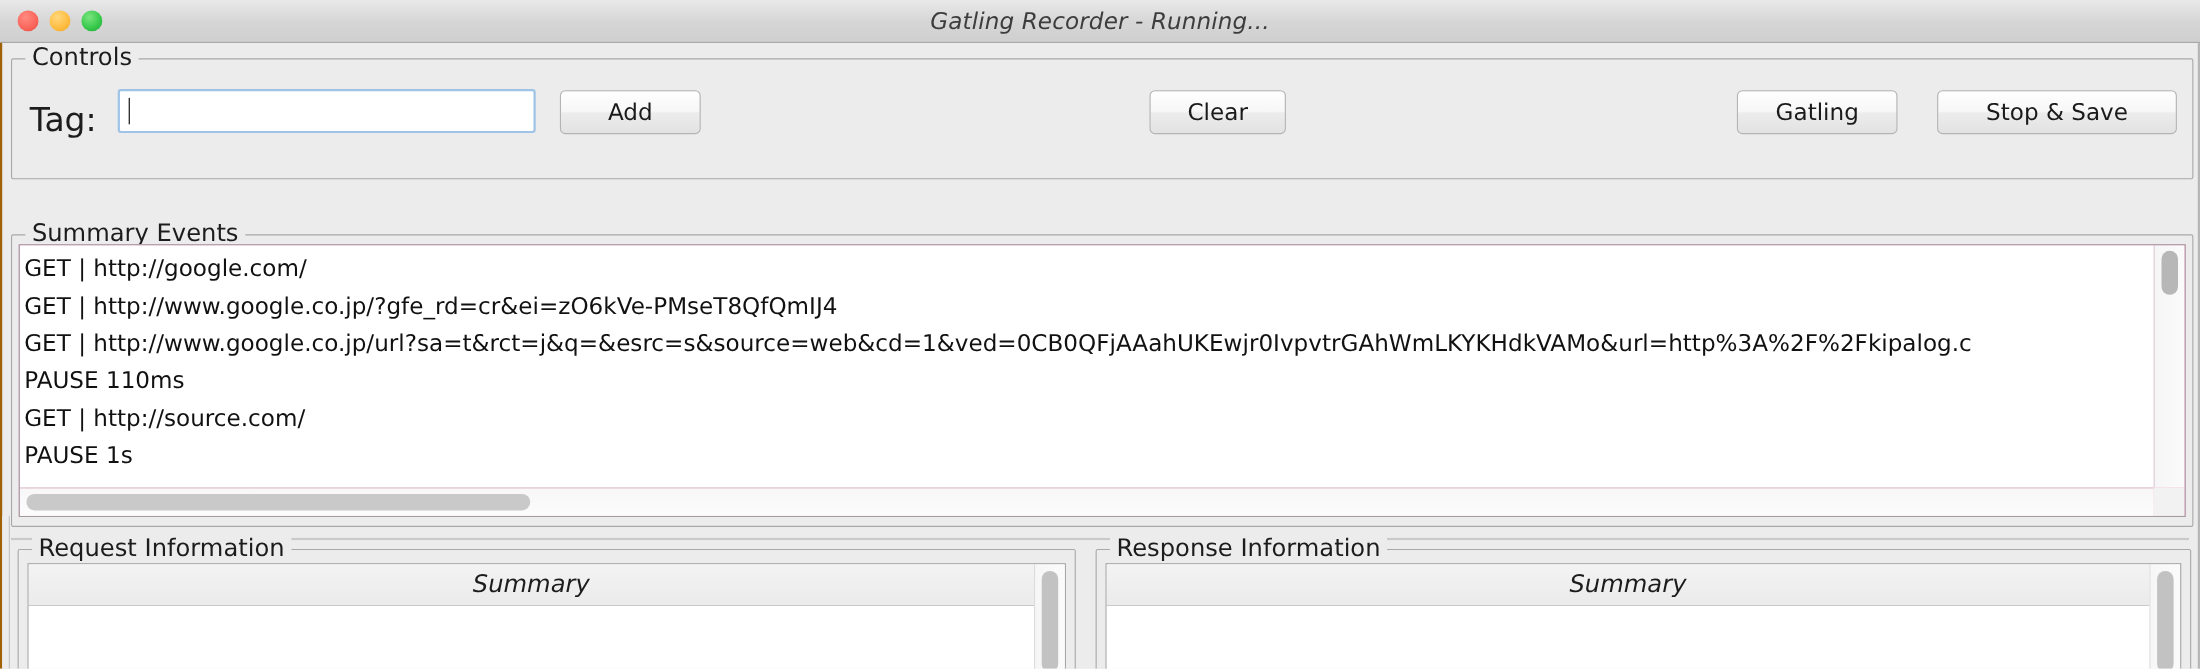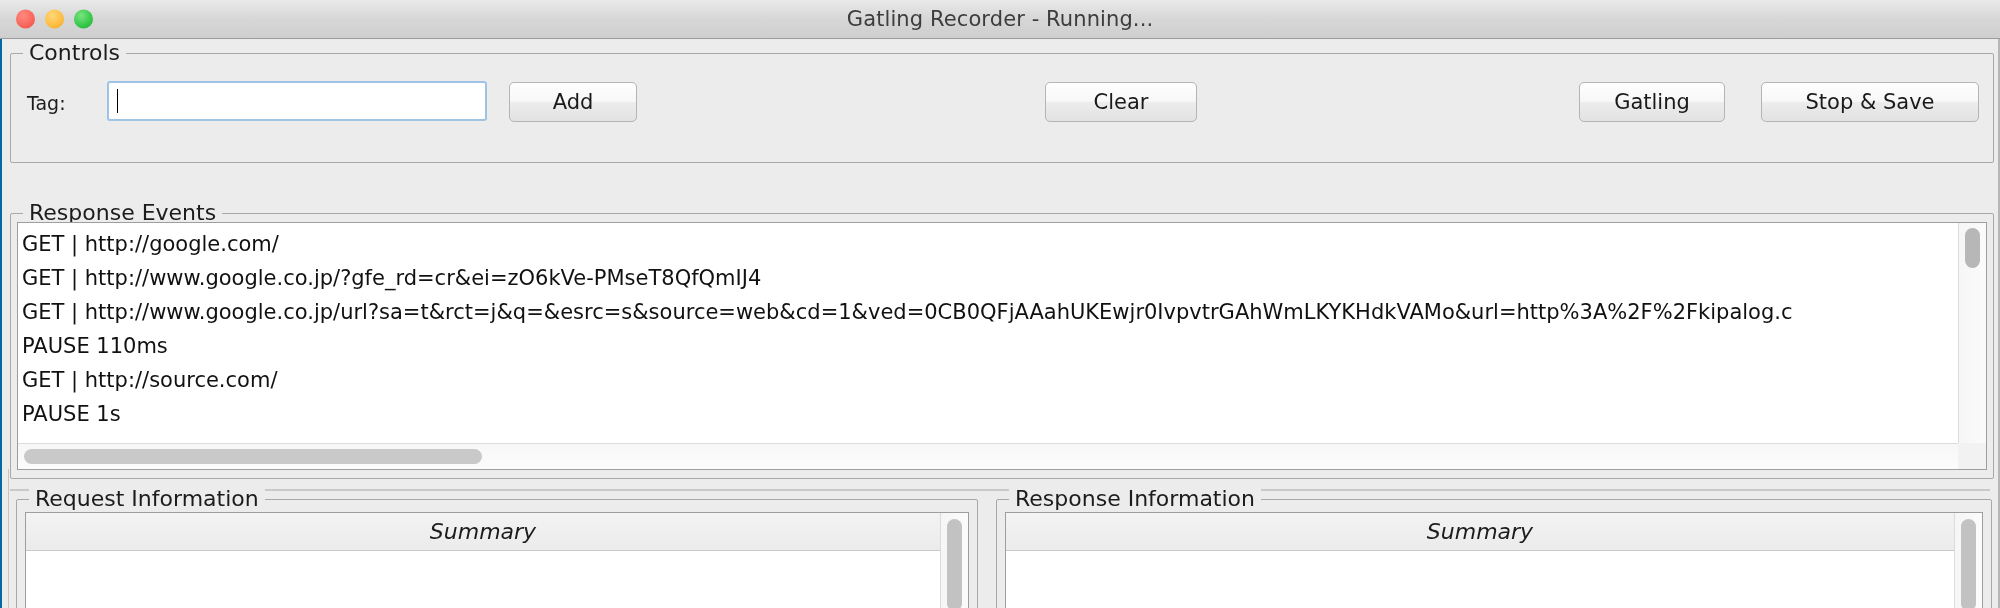--- a/index.html
+++ b/index.html
@@ -20,20 +20,21 @@
   }
 
   
   .titlebar {
     position: relative;
     height: 38px;
     background: linear-gradient(to bottom, #e9e9e9 0%, #d6d6d6 52%, #cfcfcf 100%);
     border-bottom: 1px solid #9b9b9b;
     display: flex;
     align-items: center;
+    font-style: italic;
   }
   .traffic {
     position: absolute;
     left: 16px;
     top: 50%;
     transform: translateY(-50%);
     display: flex;
     gap: 10px;
   }
   .light {
@@ -51,21 +52,21 @@
     font-size: 21px;
     color: #3d3d3d;
     letter-spacing: 0.1px;
   }
 
   
   .content {
     position: relative;
     height: 570px;
     background: #ececec;
-    border-left: 2px solid #0369a1;
+    border-left: 2px solid #a16207;
     border-right: 2px solid #b6b6b6;
     box-sizing: border-box;
     padding: 4px;
   }
 
   
   .group {
     position: absolute;
     border: 1px solid #a8a8a8;
     border-radius: 2px;
@@ -88,21 +89,21 @@
   #controls-group {
     left: 8px;
     top: 14px;
     width: 1984px;
     height: 110px;
   }
   .tag-label {
     position: absolute;
     left: 16px;
     top: 38px;
-    font-size: 19px;
+    font-size: 30px;
     color: #1c1c1c;
   }
   .tag-input {
     position: absolute;
     left: 96px;
     top: 27px;
     width: 380px;
     height: 40px;
     background: #ffffff;
     border: 2px solid #9dc3e6;
@@ -134,21 +135,21 @@
     font-size: 21px;
     color: #1a1a1a;
     display: flex;
     align-items: center;
     justify-content: center;
     font-family: "DejaVu Sans", "Liberation Sans", sans-serif;
     cursor: default;
     text-align: center;
   }
   #btn-add    { left: 498px;  width: 128px; }
-  #btn-clear  { left: 1034px; width: 152px; }
+  #btn-clear  { left: 1034px; width: 124px; }
   #btn-cancel { left: 1568px; width: 146px; }
   #btn-stop   { left: 1750px; width: 218px; }
 
   
   #events-group {
     left: 8px;
     top: 174px;
     width: 1984px;
     height: 266px;
   }
@@ -336,21 +337,21 @@
         <span class="value"></span>
       </div>
 
       <div class="btn" id="btn-add">Add</div>
       <div class="btn" id="btn-clear">Clear</div>
       <div class="btn" id="btn-cancel">Gatling</div>
       <div class="btn" id="btn-stop">Stop &amp; Save</div>
     </div>
 
     <div class="group" id="events-group">
-      <span class="legend">Response Events</span>
+      <span class="legend">Summary Events</span>
 
       <div class="events-viewport">
         <div class="events-list" id="events-list">
             <div class="event-line">GET | http://google.com/</div>
             <div class="event-line">GET | http://www.google.co.jp/?gfe_rd=cr&amp;ei=zO6kVe-PMseT8QfQmIJ4</div>
             <div class="event-line">GET | http://www.google.co.jp/url?sa=t&amp;rct=j&amp;q=&amp;esrc=s&amp;source=web&amp;cd=1&amp;ved=0CB0QFjAAahUKEwjr0IvpvtrGAhWmLKYKHdkVAMo&amp;url=http%3A%2F%2Fkipalog.c</div>
             <div class="event-line">PAUSE 110ms</div>
             <div class="event-line">GET | http://source.com/</div>
             <div class="event-line">PAUSE 1s</div>
           </div>

